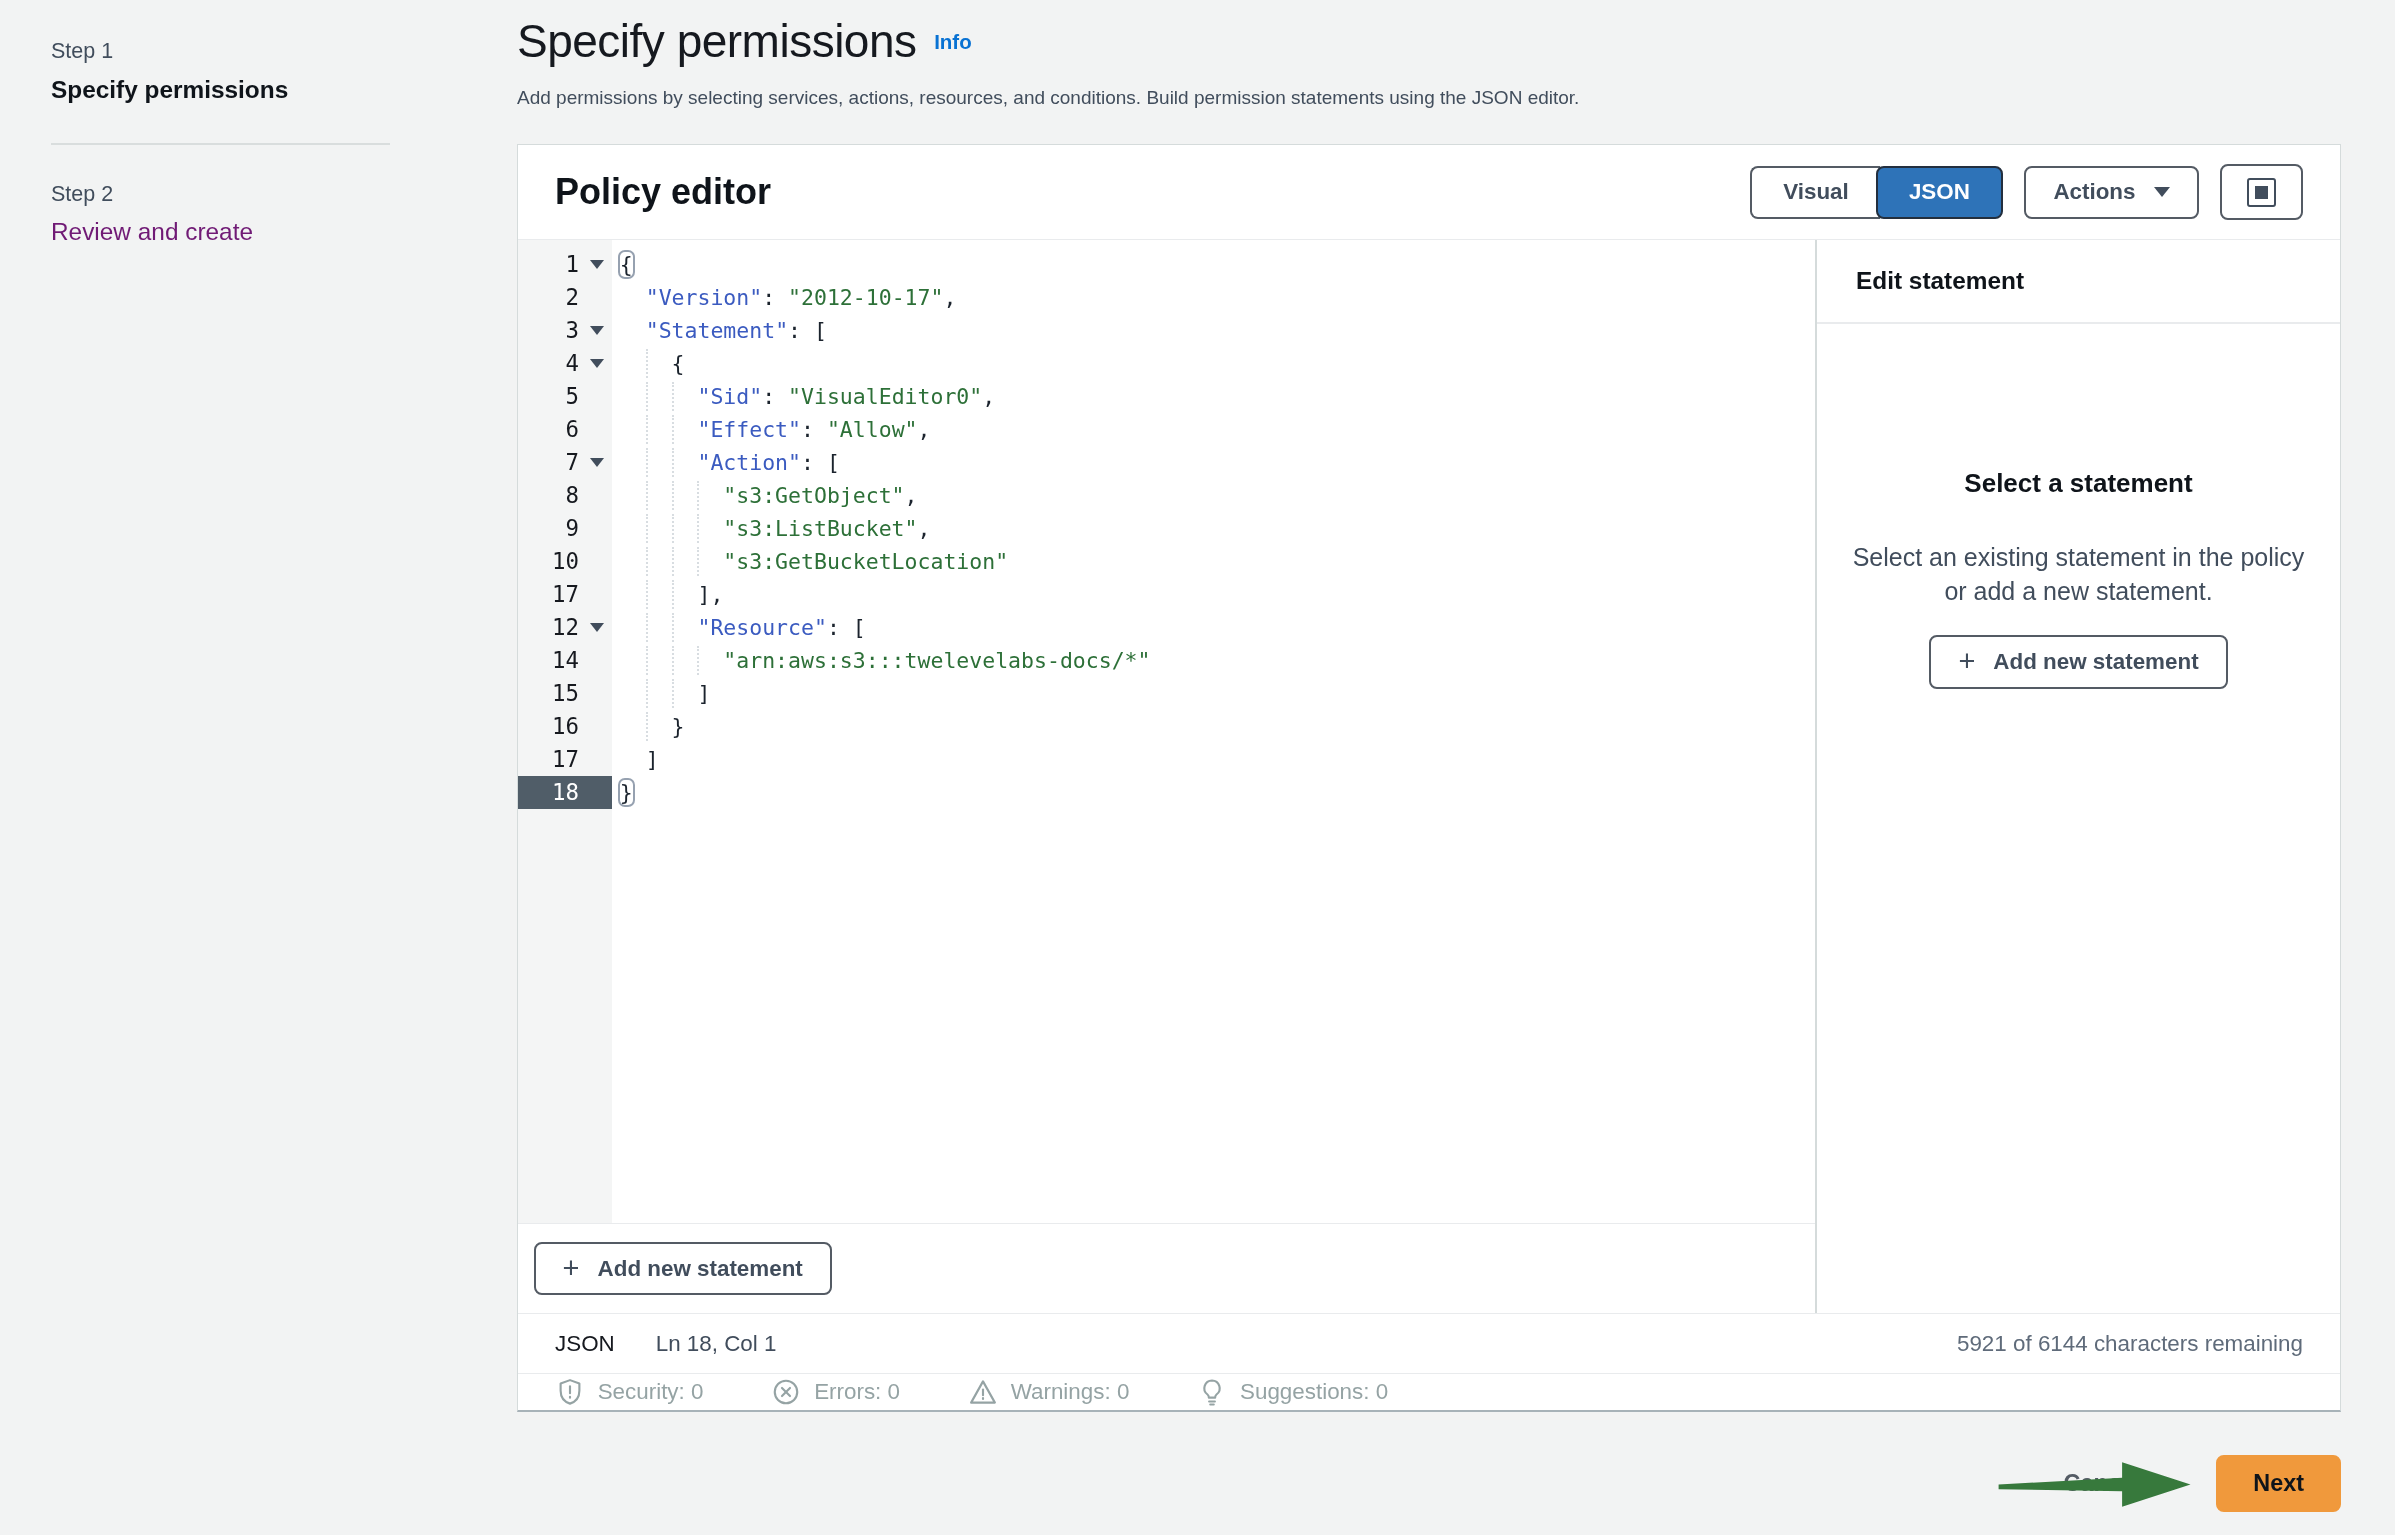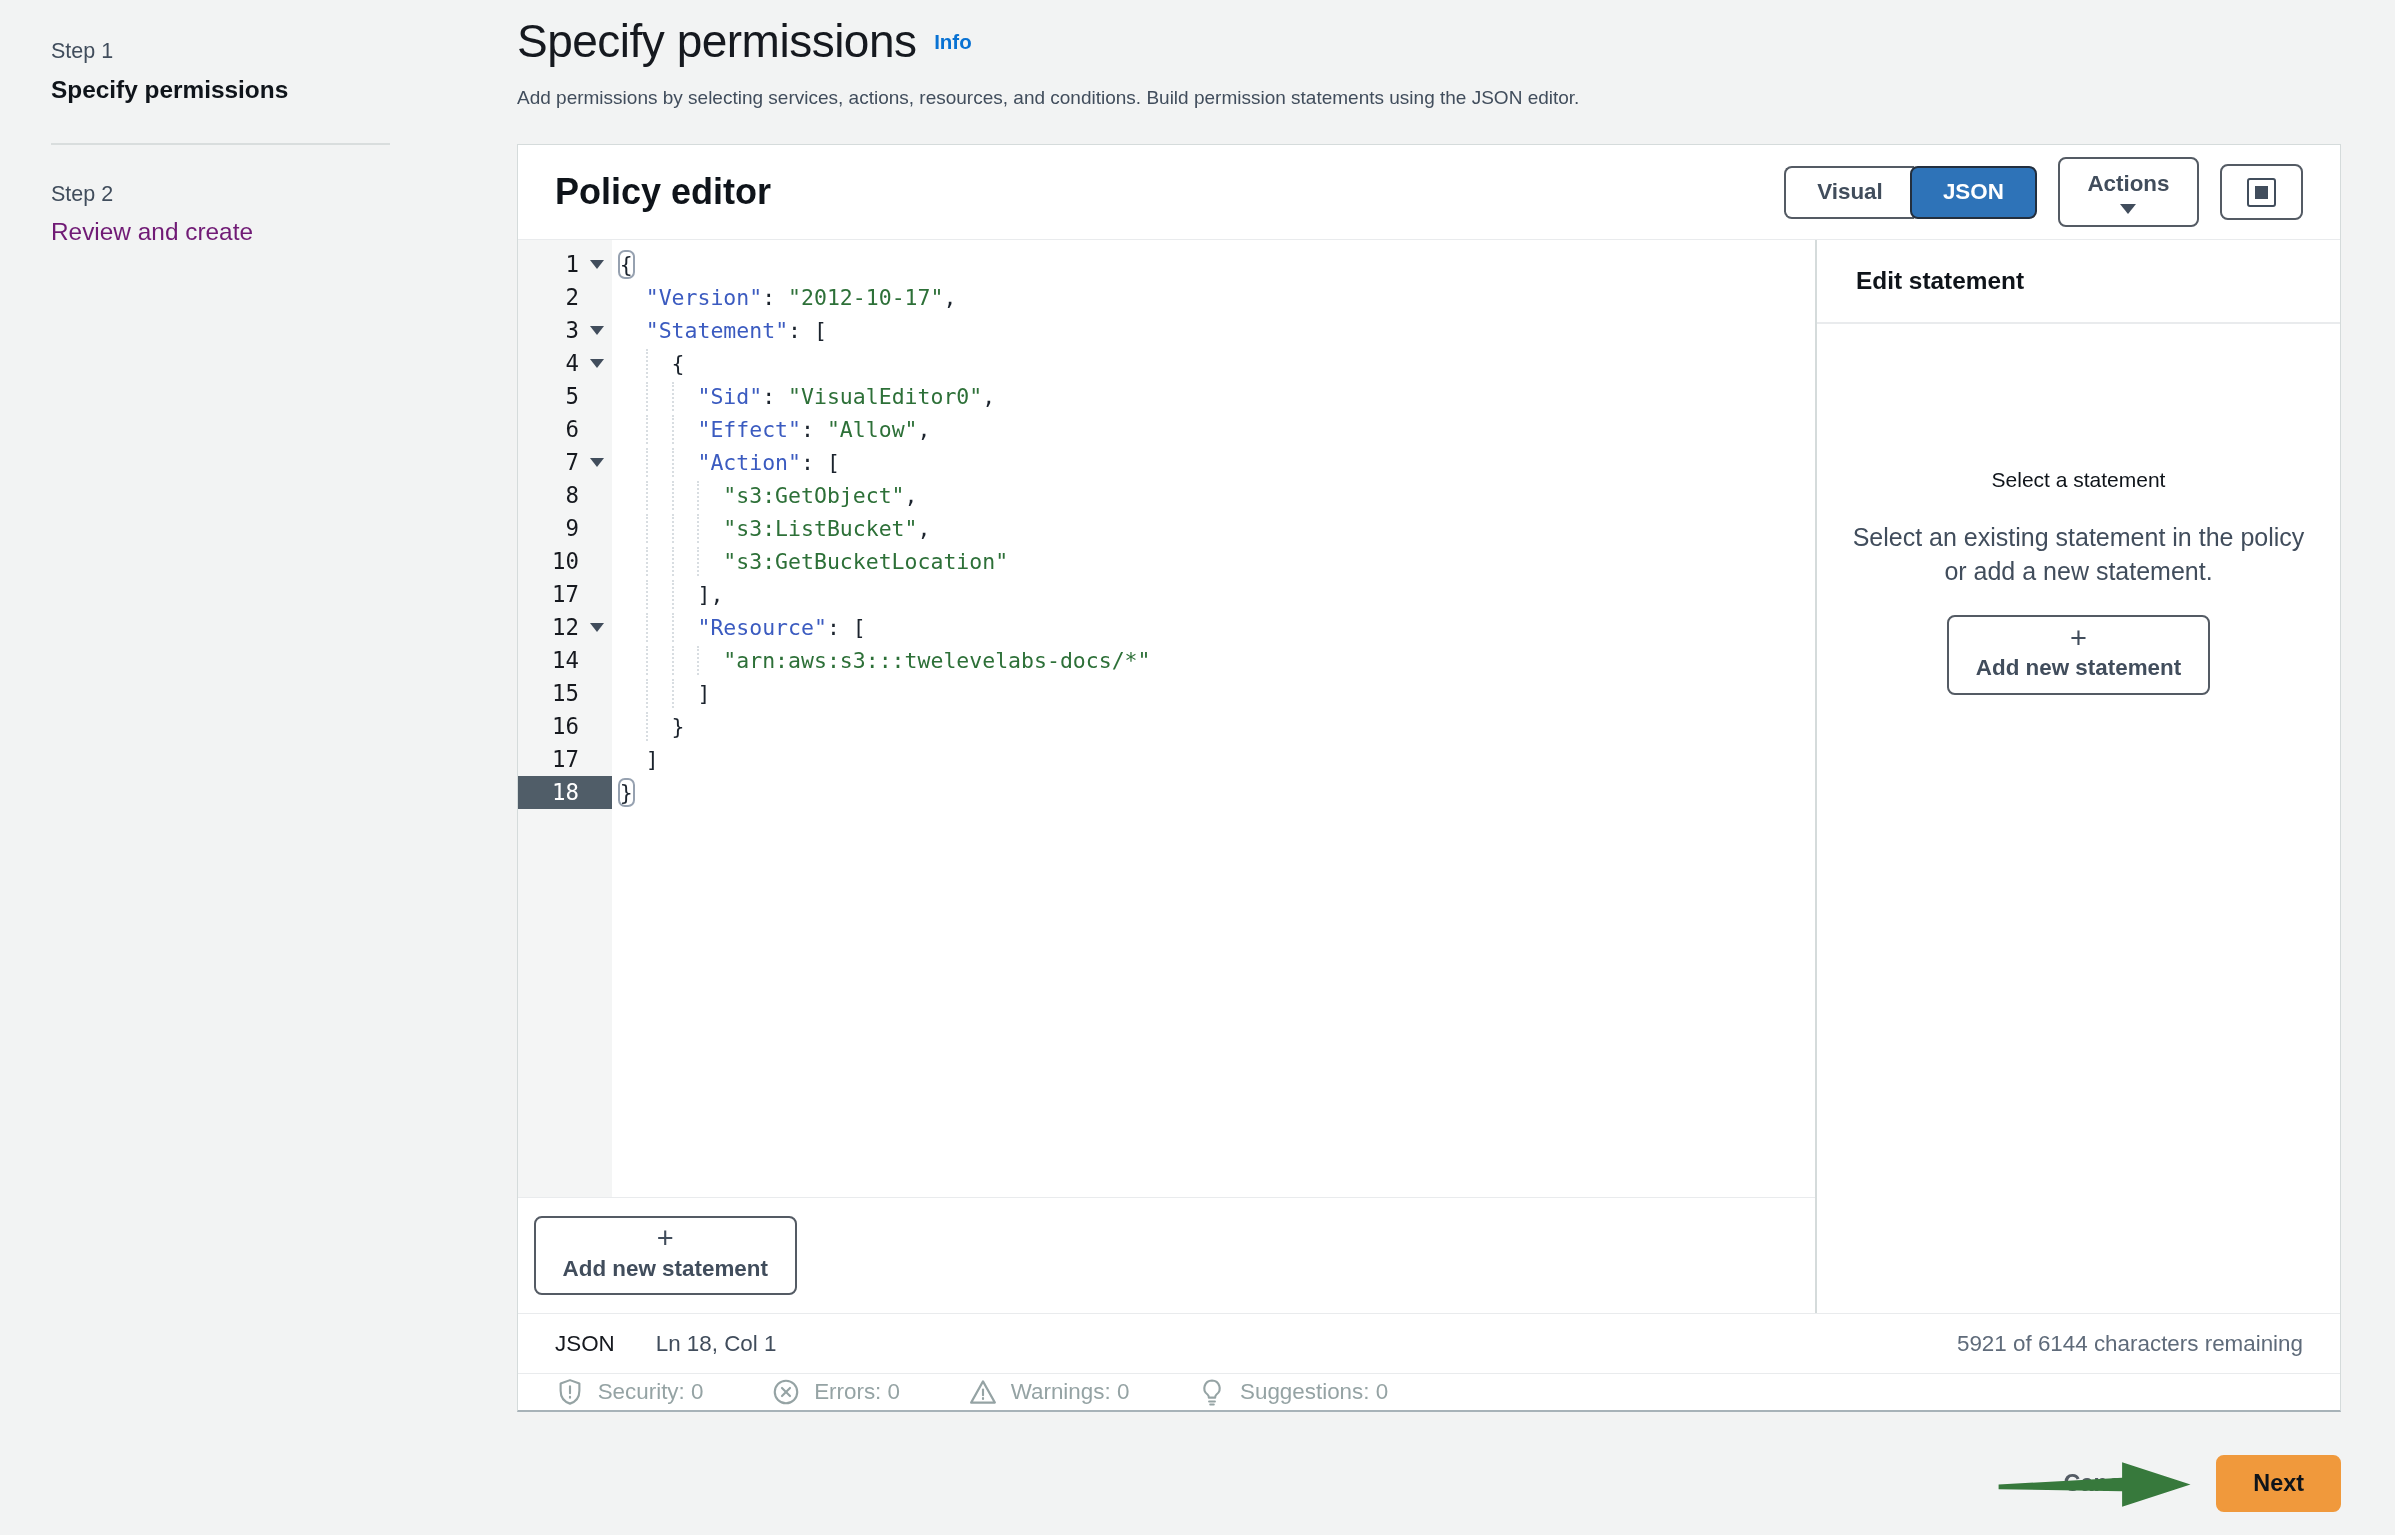--- a/index.html
+++ b/index.html
@@ -25,22 +25,22 @@
   .card{margin-top:35px;height:1268px;background:#fff;border:1px solid #d5dbdb;border-bottom:2.9px solid #a7b2b8;
         display:flex;flex-direction:column;box-sizing:border-box;}
   .card-header{flex:0 0 94px;display:flex;align-items:center;justify-content:space-between;padding:0 37px;}
   .card-title{font-size:36px;font-weight:700;color:#0f141a;}
   .controls{display:flex;align-items:center;gap:21.5px;}
   .seg{display:flex;}
   .seg-btn{font-size:22.4px;font-weight:700;color:#414d5c;background:#fff;border:2px solid #545b64;
            padding:11.7px 31px;cursor:pointer;font-family:inherit;}
   .seg-btn.first{border-radius:7.8px 0 0 7.8px;border-right:none;}
   .seg-btn.active{background:var(--accent-blue,#2e73b8);color:#fff;border:2px solid #232f3e;border-radius:7.8px;margin-left:-3.9px;position:relative;z-index:1;}
-  .btn{display:inline-flex;align-items:center;gap:7px;font-size:22.4px;font-weight:700;color:#414d5c;
-       background:#fff;border:2px solid #545b64;border-radius:7.8px;padding:11.7px 27px;cursor:pointer;font-family:inherit;flex-direction:column;}
+  .btn{display:inline-flex;align-items:center;gap:18px;font-size:22.4px;font-weight:700;color:#414d5c;
+       background:#fff;border:2px solid #545b64;border-radius:7.8px;padding:11.7px 27px;cursor:pointer;font-family:inherit;}
   .caret-down{width:0;height:0;border-left:8.8px solid transparent;border-right:8.8px solid transparent;border-top:10.7px solid #414d5c;}
   .icon-btn{padding:11.7px 25px;}
   .win-icon{width:25px;height:25px;border:2.9px solid #414d5c;border-radius:2.9px;display:flex;align-items:center;justify-content:center;}
   .win-icon::after{content:"";width:12.7px;height:12.7px;background:#414d5c;}
   .plus-glyph{font-size:29px;font-weight:400;line-height:19.5px;color:#414d5c;}
   
   .card-body{flex:1;display:flex;min-height:0;border-top:1px solid #e9ebed;}
   .editor-col{flex:1;display:flex;flex-direction:column;min-width:0;}
   .code-scroll{flex:1;overflow:hidden;padding-top:7.8px;
      background:linear-gradient(to right,#f4f5f5 94px,#ffffff 94px);
@@ -57,21 +57,21 @@
   .tok-k{color:var(--key-blue,#3b5bc0);}
   .tok-s{color:var(--string-green,#2d7038);}
   .tok-p{color:var(--punct,#1b232d);}
   .box{box-shadow:0 0 0 2px #96a1b0;border-radius:4.9px;}
   .add-row{flex:0 0 auto;border-top:1px solid #e9ebed;padding:17.6px 15.6px;}
   .divider-v{flex:0 0 2px;background:#d5dbdb;}
   
   .edit-panel{flex:0 0 523px;display:flex;flex-direction:column;background:#fff;}
   .panel-header{padding:27px 39px;border-bottom:2px solid #e9ebed;font-size:24.4px;font-weight:700;color:#0f141a;}
   .empty-state{margin-top:144px;text-align:center;padding:0 23.4px;}
-  .empty-title{font-size:21px;font-weight:400;margin-bottom:28px;color:#0f141a;}
+  .empty-title{font-size:26px;font-weight:700;margin-bottom:41px;color:#0f141a;}
   .empty-desc{font-size:25px;color:#414d5c;line-height:34px;max-width:474px;margin:0 auto 27px;}
   
   .status-row{flex:0 0 auto;display:flex;justify-content:space-between;align-items:center;
               border-top:1px solid #e9ebed;padding:16.6px 37px;font-size:22.4px;}
   .status-left{display:flex;align-items:center;gap:41px;color:#414d5c;}
   .status-mode{color:#16191f;}
   .status-chars{color:#5f6b7a;}
   .checks-row{flex:0 0 auto;display:flex;align-items:center;gap:68px;border-top:1px solid #e9ebed;padding:3px 37px;}
   .check-item{display:flex;align-items:center;gap:12.7px;color:var(--muted-check,#95a3a4);font-size:22.4px;}
   .check-icon svg{display:block;width:30px;height:30px;stroke:var(--muted-check,#95a3a4);fill:none;

